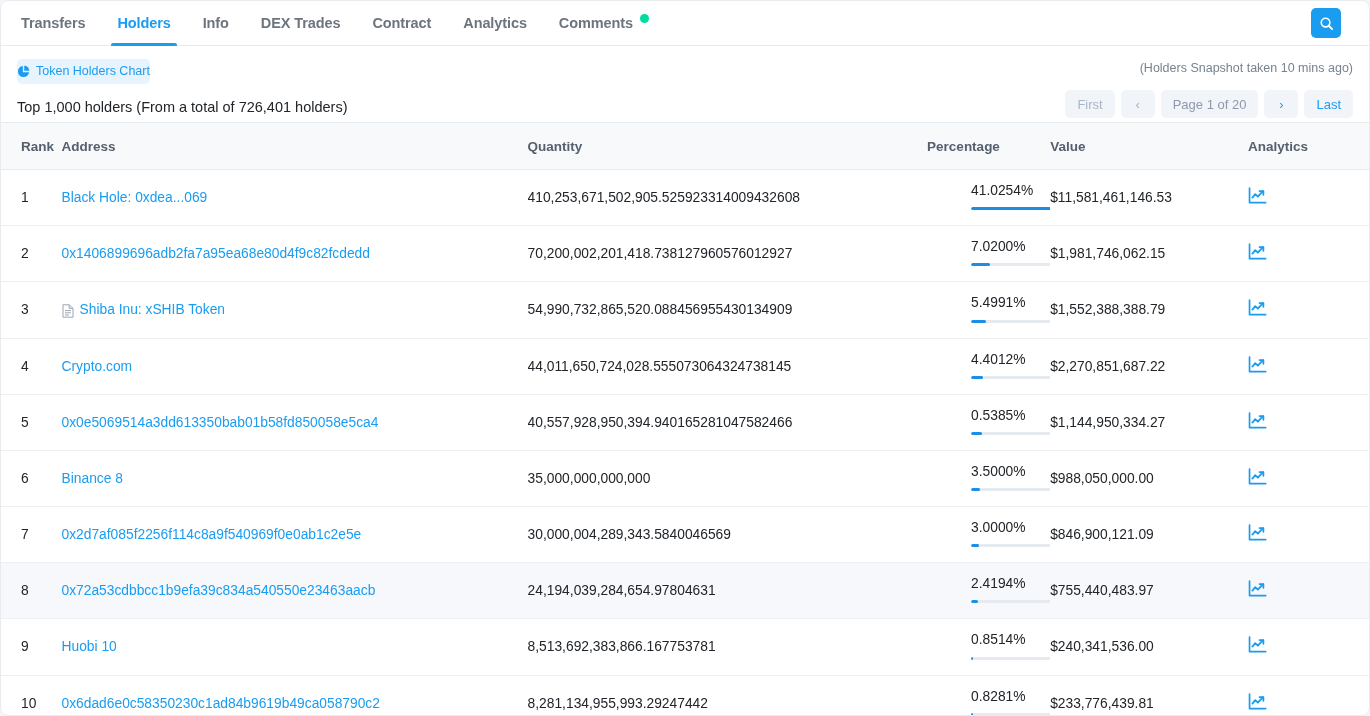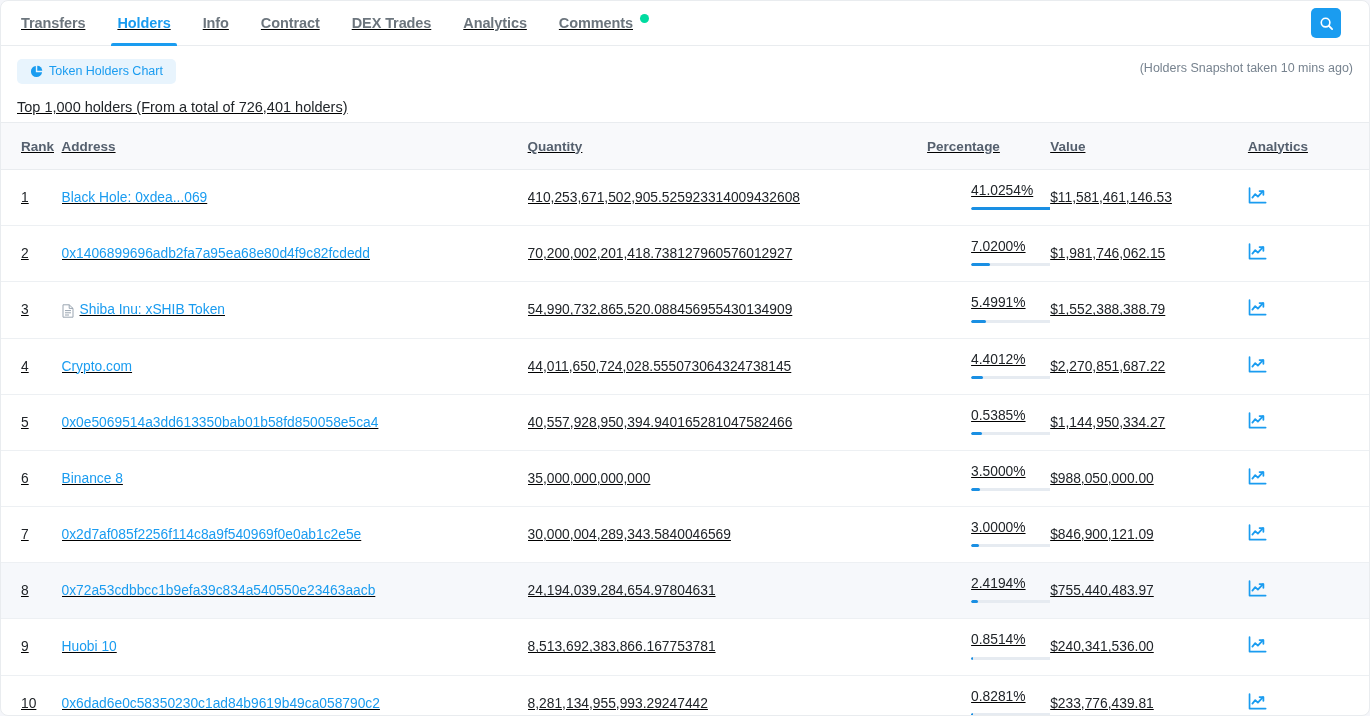--- a/index.html
+++ b/index.html
@@ -15,21 +15,20 @@
 
   .card {
     position: absolute;
     left: 0; top: 0;
     width: 1370px;
     height: 716px;
     background: #ffffff;
     border: 1px solid #e9ecef;
     border-radius: 8px;
     overflow: hidden;
-    text-decoration: underline;
   }
 
   
   .tabbar {
     position: relative;
     height: 45px;
     border-bottom: 1px solid #e9ecef;
     display: flex;
     align-items: stretch;
     padding: 0 12px 0 0;
@@ -94,21 +93,21 @@
     position: relative;
     height: 76px;
   }
   .chart-pill {
     display: inline-flex;
     align-items: center;
     gap: 6px;
     background: #e8f4fd;
     color: #1a9cf0;
     font-size: 12.5px;
-    padding: 6px 13px;
+    padding: 6px 0;
     border-radius: 5px;
     border: none;
     cursor: pointer;
     line-height: 1;
     font-family: "Liberation Sans", sans-serif;
   }
   .chart-pill svg { display: block; }
 
   .snapshot-note {
     position: absolute;
@@ -233,24 +232,24 @@
         <div class="tab">
           <span>Transfers</span>
         </div>
         <div class="tab active">
           <span>Holders</span>
         </div>
         <div class="tab">
           <span>Info</span>
         </div>
         <div class="tab">
+          <span>DEX Trades</span>
+        </div>
+        <div class="tab">
           <span>Contract</span>
-        </div>
-        <div class="tab">
-          <span>DEX Trades</span>
         </div>
         <div class="tab">
           <span>Analytics</span>
         </div>
         <div class="tab">
           <span>Comments</span>
           <span class="green-dot"></span>
         </div>
       </div>
     <div class="tabbar-spacer"></div>
@@ -272,20 +271,27 @@
           <path d="M8.9 0.9 L8.9 7.1 L15.1 7.1 A6.2 6.2 0 0 0 8.9 0.9 Z" fill="#1a9cf0"></path>
         </svg>
       </span>
       <span>Token Holders Chart</span>
     </button>
 
     <div class="snapshot-note">(Holders Snapshot taken 10 mins ago)</div>
 
     <div class="topline">Top 1,000 holders (From a total of 726,401 holders)</div>
 
+    <div class="pager">
+      <button class="pg">First</button>
+      <button class="pg">‹</button>
+      <div class="pg label">Page 1 of 20</div>
+      <button class="pg enabled">›</button>
+      <button class="pg enabled">Last</button>
+    </div>
   </div>
 
   <table class="holders">
     <thead>
       <tr>
         <th class="c-rank">Rank</th>
         <th class="c-addr">Address</th>
         <th class="c-qty">Quantity</th>
         <th class="c-pct">Percentage</th>
         <th class="c-val">Value</th>

